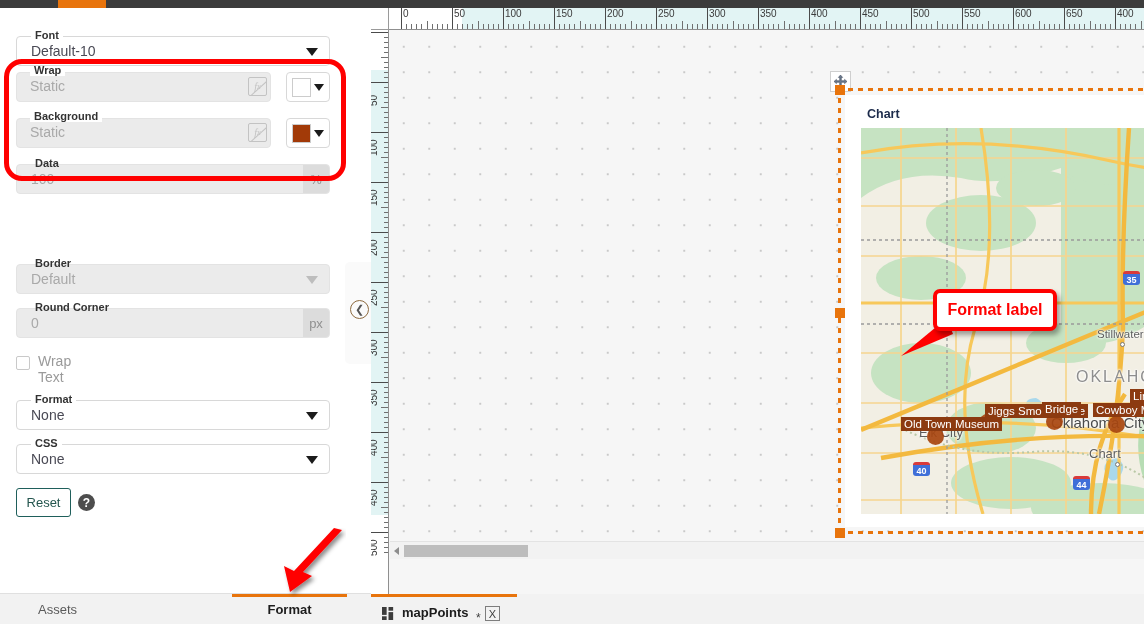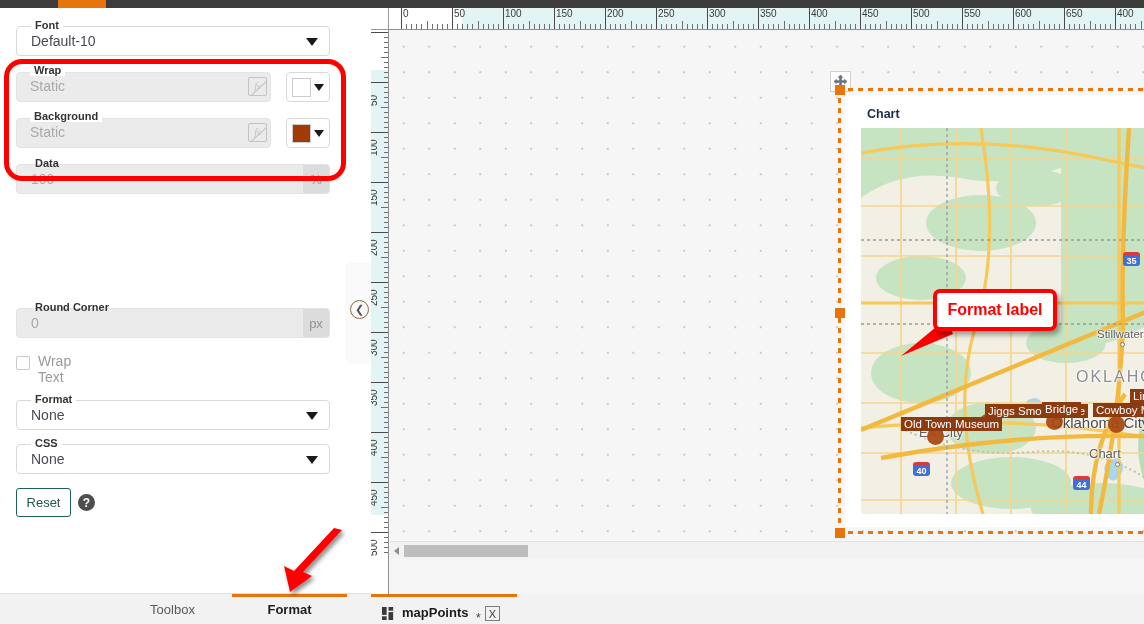--- a/index.html
+++ b/index.html
@@ -343,21 +343,21 @@
 </style>
 </head>
 <body>
 
 <div id="topbar">
   <div class="seg-orange"></div>
 </div>
 
 <div id="left-panel">
 
-  <div class="field" style="top:18px;">
+  <div class="field" style="top:28px;">
     <span class="legend">Font</span>
     <span class="val">Default-10</span>
     <span class="caret"></span>
   </div>
 
   <div class="colorrow" style="top:64px;">
     <div class="inputbox"></div>
     <span class="lbl">Wrap</span>
     <span class="ph">Static</span>
     <span class="fx" style="right:63px;">f<sub>x</sub></span>
@@ -378,20 +378,25 @@
     </div>
   </div>
 
   <div class="field disabled" style="top:156px;">
     <span class="legend">Data</span>
     <span class="val">100</span>
     <span class="unit-box">%</span>
   </div>
 
 
+  <div class="field disabled" style="top:256px;">
+    <span class="legend">Border</span>
+    <span class="val">Default</span>
+    <span class="caret dim"></span>
+  </div>
 
   <div class="field disabled" style="top:300px;">
     <span class="legend">Round Corner</span>
     <span class="val">0</span>
     <span class="unit-box">px</span>
   </div>
 
   <div id="wrap-text-row">
     <span class="box"></span>
     <span class="txt">Wrap Text</span>
@@ -412,22 +417,22 @@
   <div id="reset-btn">Reset</div>
   <div id="help-icon">?</div>
 
   <div id="annot-rect"></div>
 </div>
 
 <div id="collapse-handle"></div>
 <div id="collapse-icon">❮</div>
 
 <div id="bottom-tabs">
-  <div class="btab" style="left:115px;width:115px;">
-    <span>Toolbox</span>
+  <div class="btab" style="left:0px;width:115px;">
+    <span>Assets</span>
   </div>
   <div class="btab active" style="left:232px;width:115px;">
     <span>Format</span>
   </div>
 </div>
 
 <svg id="annot-arrow" viewBox="0 0 90 72">
   <defs>
     <filter id="shd" x="-40%" y="-40%" width="200%" height="200%">
       <feDropShadow dx="2.5" dy="3" stdDeviation="2" flood-color="#000" flood-opacity="0.45"></feDropShadow>
@@ -803,21 +808,21 @@
           <g stroke="#9a9a9a" stroke-width="1.3" stroke-dasharray="3 3" fill="none">
             <path d="M0,112 H596"></path>
             <path d="M432,0 V386"></path>
             <path d="M86,0 V386"></path>
             <path d="M0,196 H432"></path>
           </g>
 
           <path d="M40,300 q60,30 130,24 q70,-6 120,30 q50,34 130,6" stroke="#b9c8a6" stroke-width="2" fill="none" stroke-dasharray="2 3"></path>
         </svg>
 
-        <span class="shield" style="left:262px;top:124px;text-align:center;">35</span>
+        <span class="shield" style="left:262px;top:143px;text-align:center;">35</span>
 
         <span class="shield" style="left:52px;top:334px;">40</span>
         <span class="shield" style="left:212px;top:348px;">44</span>
 
         <span class="mapcity huge" style="left:215px;top:240px;">OKLAHOMA</span>
 
         <span class="mapcity" style="left:236px;top:200px;">Stillwater</span>
         <span class="citydot" style="left:259px;top:214px;"></span>
 
         <span class="mapcity big" style="left:190px;top:286px;font-size:15px;">Oklahoma City</span>

